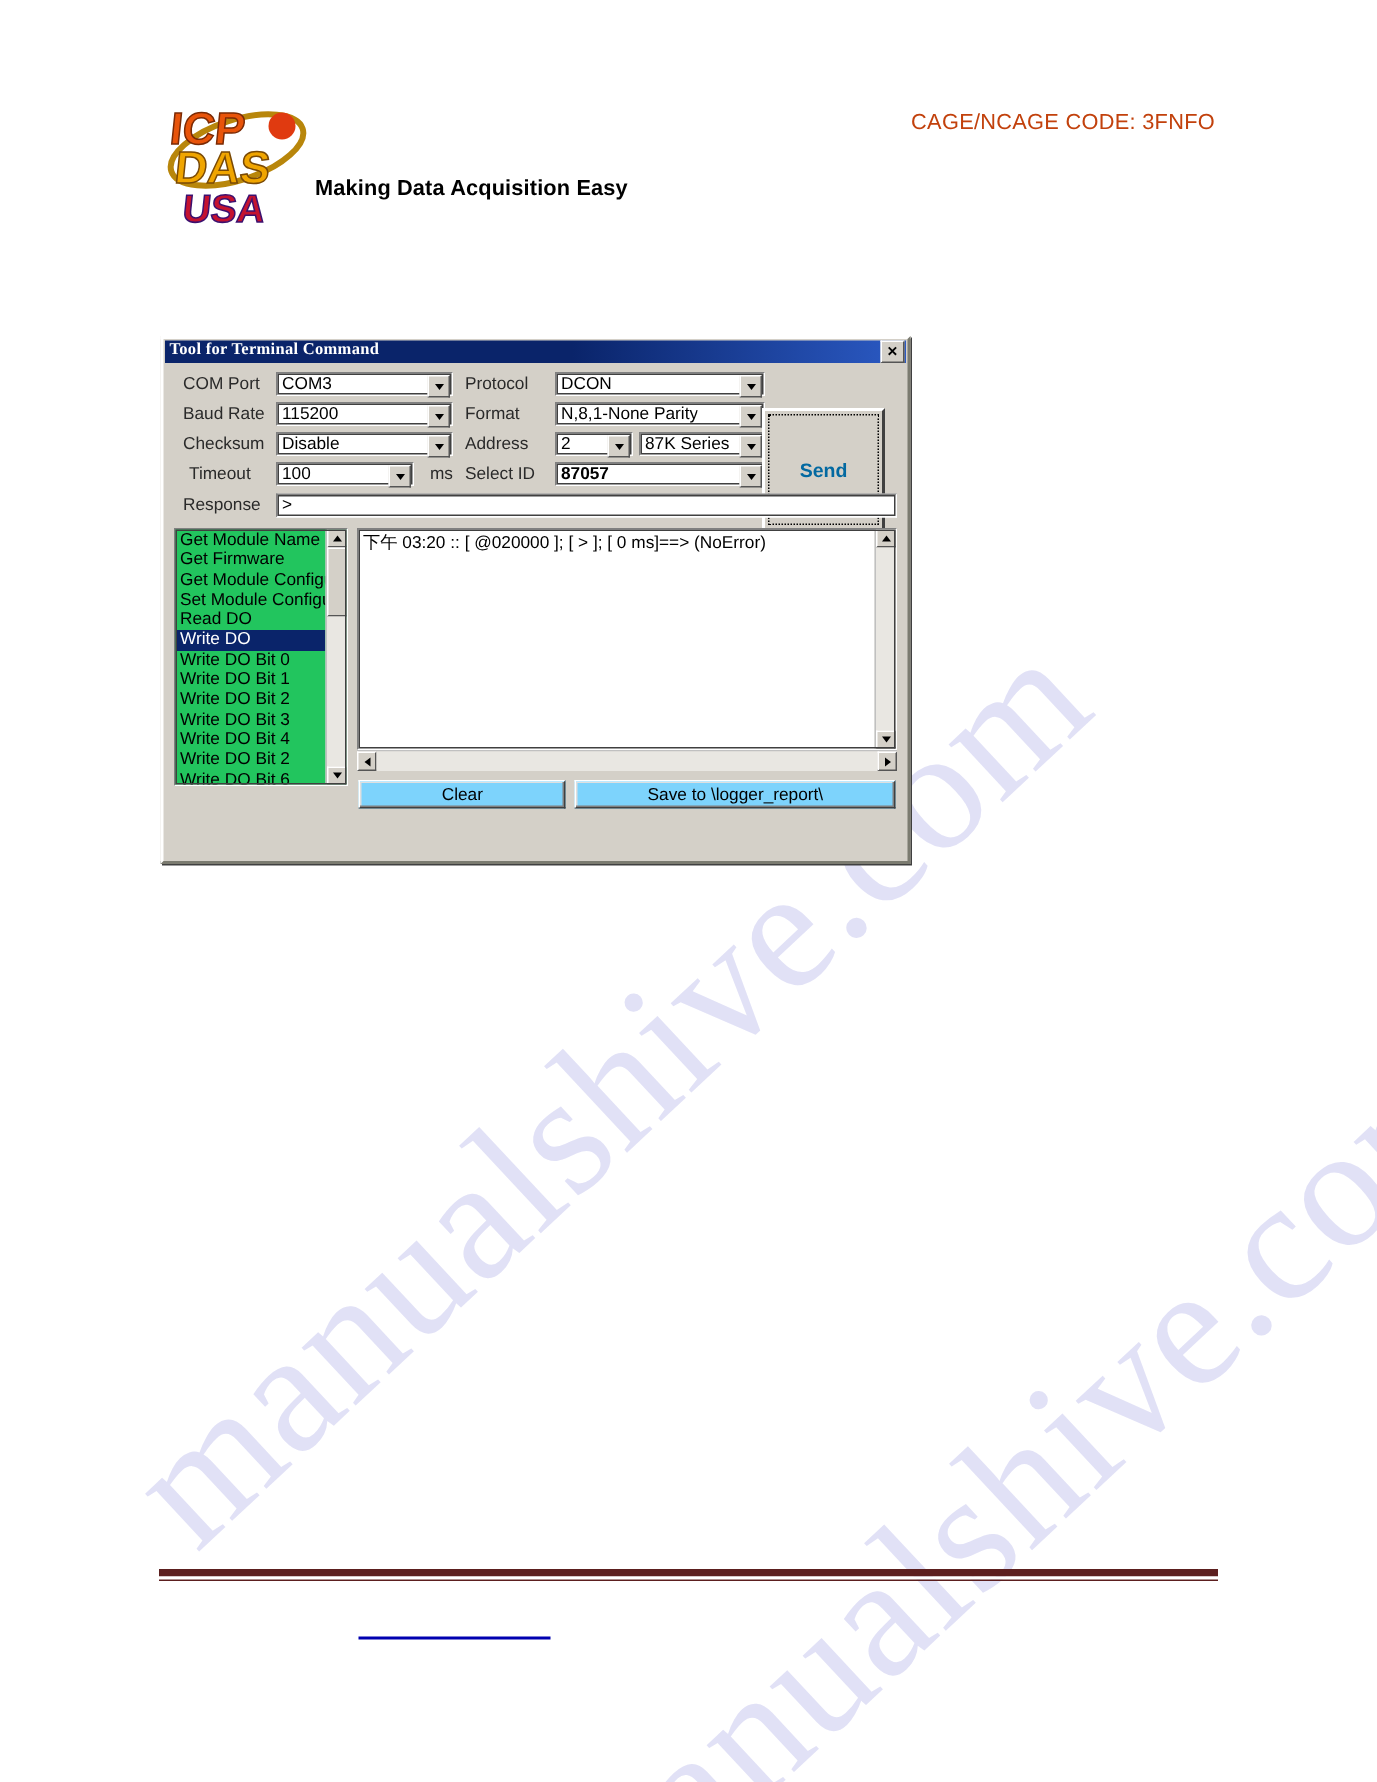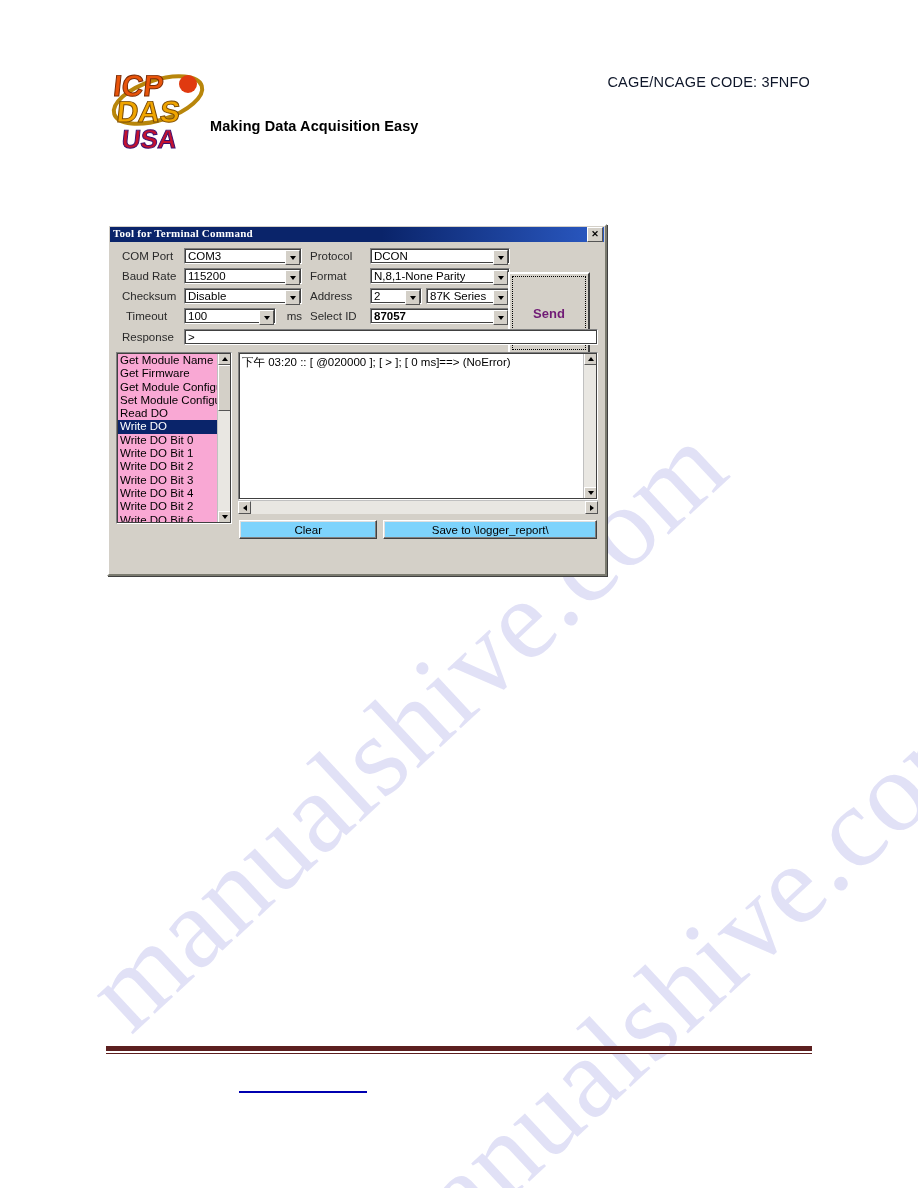--- a/index.html
+++ b/index.html
@@ -47,21 +47,21 @@
     position: absolute; left: 0; top: 0; width: 100px; height: 90px;
   }
   #logo-tagline {
     position: absolute; left: 102px; top: 56px;
     font-size: 14.5px; font-weight: bold; color: #000;
     font-family: "Liberation Sans", sans-serif;
     letter-spacing: .1px;
   }
   #cage-code {
     position: absolute; right: 108px; top: 74px;
-    font-size: 14.5px; color: #0f172a;
+    font-size: 14.5px; color: #c2410c;
     font-family: "Liberation Sans", sans-serif;
     letter-spacing: .2px;
   }
 
   
   #dialog {
     position: absolute;
     left: 107px; top: 224px;
     width: 496px; height: 348px;
     background: #d4d0c8;
@@ -177,21 +177,21 @@
     border-bottom: 2px solid #404040;
     display: flex; align-items: center; justify-content: center;
     cursor: pointer;
   }
   #send-btn:before {
     content: "";
     position: absolute; left: 2px; top: 2px; right: 2px; bottom: 2px;
     border: 1px dotted #000;
   }
   #send-label {
-    font-size: 13px; font-weight: bold; color: #701a75;
+    font-size: 13px; font-weight: bold; color: #0369a1;
     font-family: "Liberation Sans", sans-serif;
     position: relative;
   }
 
   
   .cmdrow {
     display: grid;
     grid-template-columns: 68px auto;
     align-items: center;
     margin-top: 5px;
@@ -200,21 +200,21 @@
 
   
   #lower {
     display: flex;
     margin-top: 7px;
     gap: 6px;
     align-items: flex-start;
   }
   #listbox {
     width: 116px; height: 172px;
-    background: #f9a8d4;
+    background: #22c55e;
     border-top: 1px solid #808080;
     border-left: 1px solid #808080;
     border-right: 1px solid #ffffff;
     border-bottom: 1px solid #ffffff;
     outline: 1px solid #404040;
     outline-offset: -2px;
     box-sizing: border-box;
     display: flex;
     overflow: hidden;
     position: relative;

